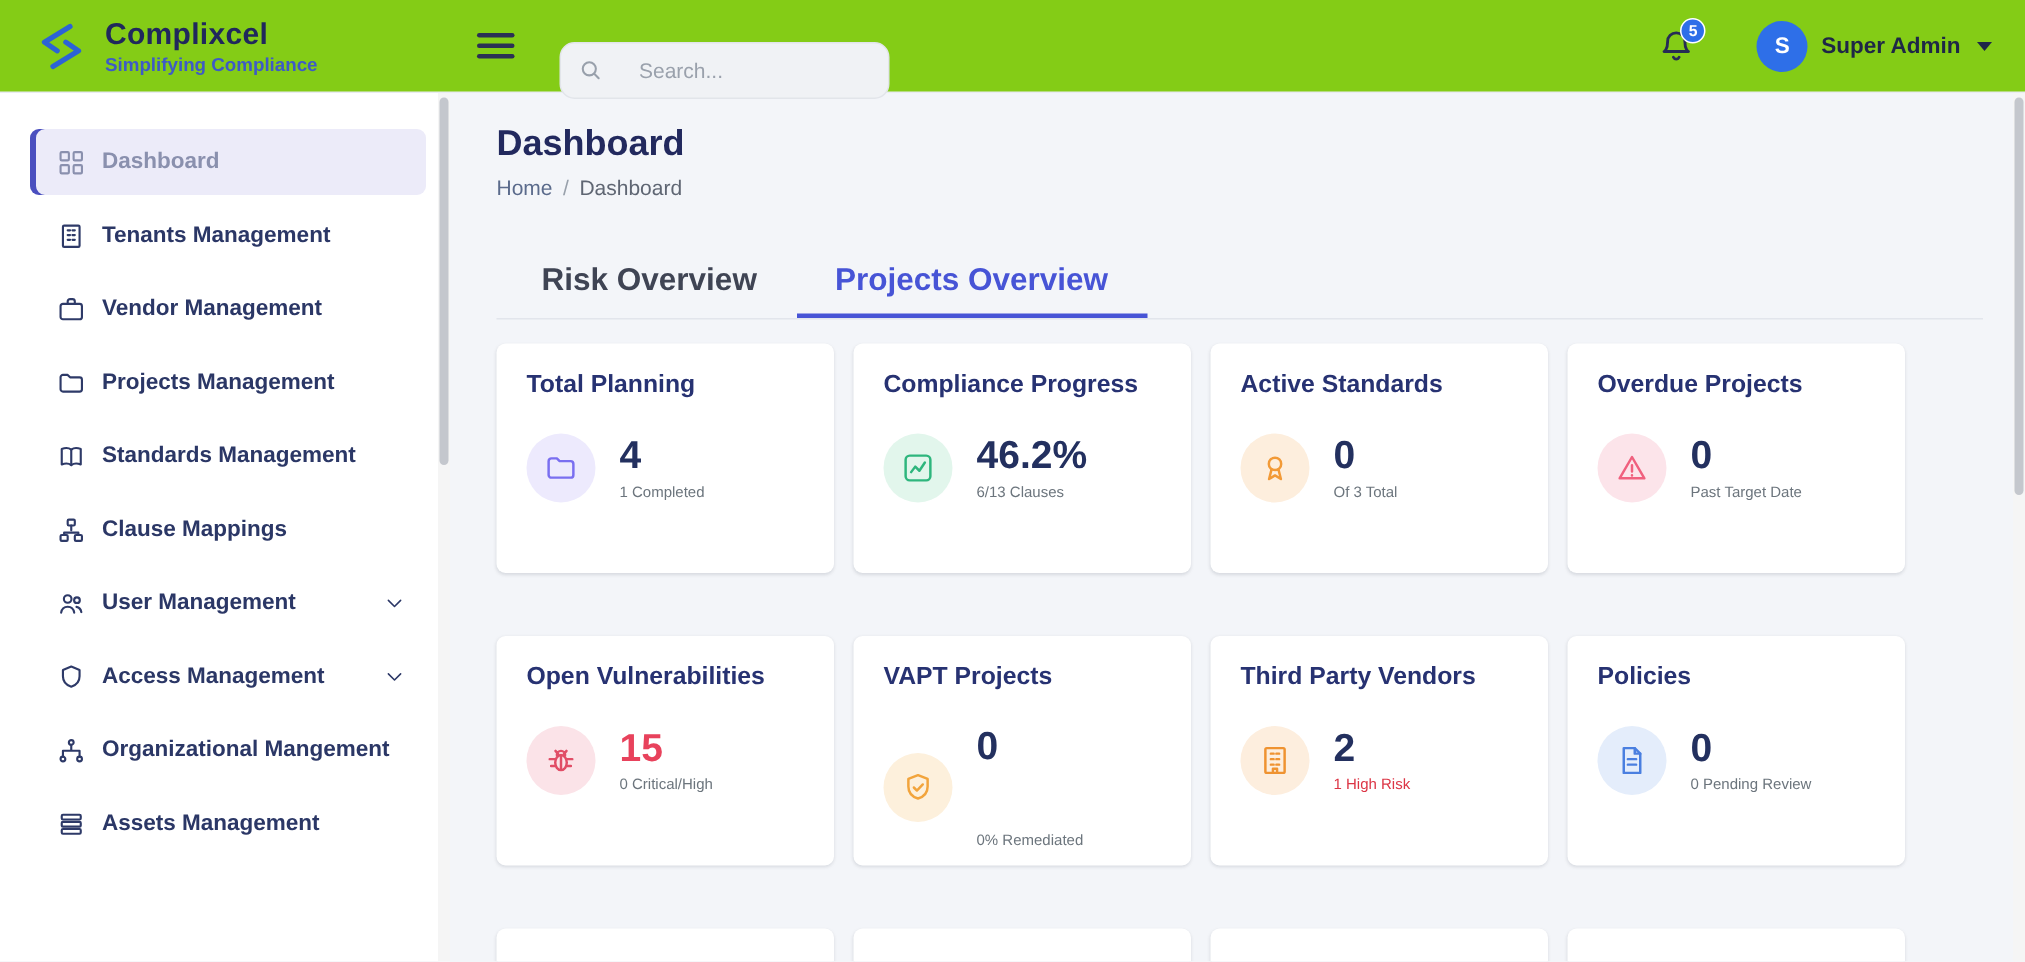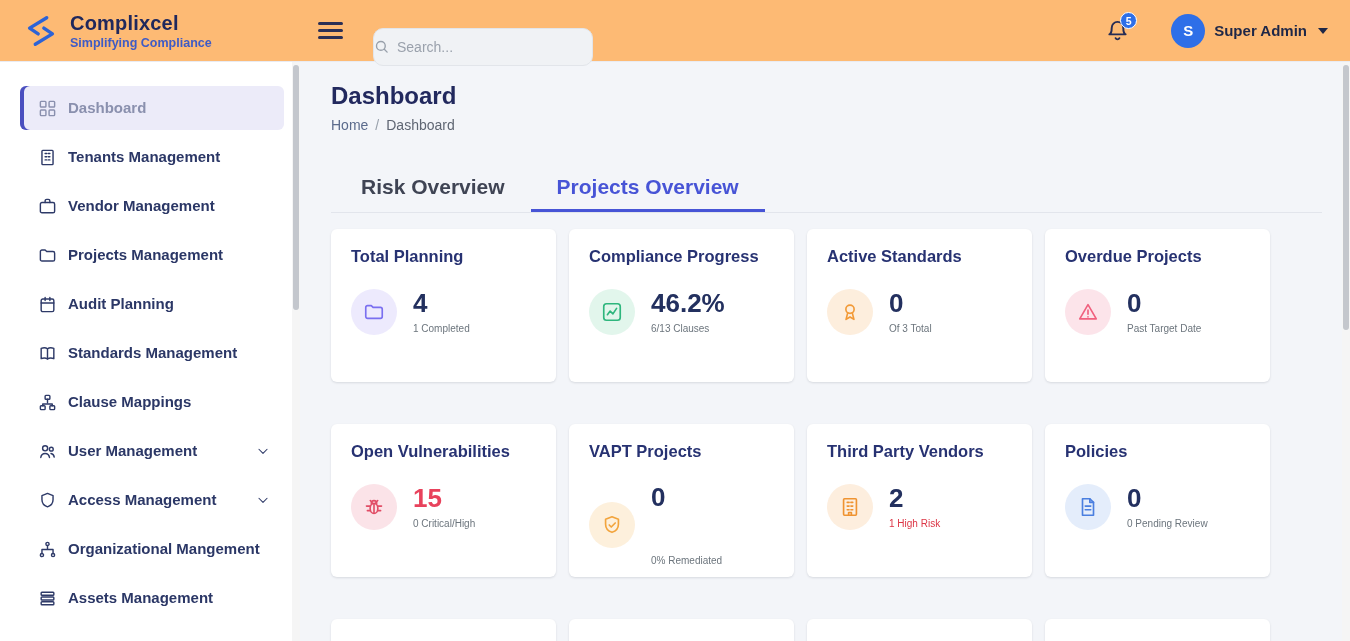--- a/index.html
+++ b/index.html
@@ -1,29 +1,29 @@
 <!DOCTYPE html>
 <html><head>
 <meta charset="utf-8">
 <style>
   * { box-sizing: border-box; margin: 0; padding: 0; }
   html,body { width:1350px; height:641px; overflow:hidden; }
   body { font-family:"Liberation Sans", sans-serif; background:#f3f5f9; color:#23305f; }
 
   
-  .topbar { position:relative; height:62px; background:#fdba74; border-bottom:1px solid #e9ebf2;
+  .topbar { position:relative; height:62px; background:#84cc16; border-bottom:1px solid #e9ebf2;
             display:flex; align-items:center; z-index:5; }
   .brand { width:300px; display:flex; align-items:center; padding-left:22px; gap:10px; cursor:pointer; }
   .logo svg { width:38px; height:38px; display:block; }
   .brand-name { font-size:20px; font-weight:800; color:#20285c; letter-spacing:.2px; }
   .brand-tagline { font-size:12.5px; font-weight:700; color:#3e5bc6; margin-top:1px; }
   .hamburger { background:none; border:none; cursor:pointer; margin-left:12px; padding:6px; }
   .hamburger span { display:block; width:25px; height:3.2px; background:#2b2f55; border-radius:2px; margin:4px 0; }
   .search { margin-left:24px; width:220px; height:38px; background:#f0f2f5; border:1px solid #e2e5ea;
-            border-radius:10px; display:flex; align-items:center; padding:0 0; gap:8px;margin-top:32px; }
+            border-radius:10px; display:flex; align-items:center; padding:0 12px; gap:25px;margin-top:32px; }
   .search svg { width:15px; height:15px; stroke:#98a0ab; flex:none; }
   .search input { border:none; outline:none; background:transparent; font-family:inherit;
                   font-size:14px; color:#444; width:100%; }
   .search input::placeholder { color:#9aa1ac; }
   .top-right { margin-left:auto; display:flex; align-items:center; padding-right:22px; }
   .bell { position:relative; margin-right:42px; cursor:pointer; background:none; border:none; }
   .bell svg { width:23px; height:23px; stroke:#262c55; display:block; }
   .badge { position:absolute; top:-7px; right:-8px; min-width:17px; height:17px; border-radius:9px;
            background:#2e6fe8; color:#fff; font-size:10.5px; font-weight:700; display:flex;
            align-items:center; justify-content:center; padding:0 4px; border:1.5px solid #fff; }
@@ -169,30 +169,20 @@
   <div class="side-item">
     <span class="side-icon">
             <svg viewBox="0 0 24 24" fill="none" stroke="currentColor" stroke-width="1.8" stroke-linecap="round" stroke-linejoin="round">
               <path d="M3 7a2 2 0 0 1 2-2h4l2 2h8a2 2 0 0 1 2 2v8a2 2 0 0 1-2 2H5a2 2 0 0 1-2-2z"></path>
             </svg>
           </span>
     <span class="side-label">Projects Management</span>
 
   </div>
 
-  <div class="side-item">
-    <span class="side-icon">
-            <svg viewBox="0 0 24 24" fill="none" stroke="currentColor" stroke-width="1.8" stroke-linecap="round" stroke-linejoin="round">
-              <rect x="4" y="5" width="16" height="16" rx="2"></rect>
-              <path d="M4 10h16M9 3v4M15 3v4"></path>
-            </svg>
-          </span>
-    <span class="side-label">Audit Planning</span>
-
-  </div>
 
   <div class="side-item">
     <span class="side-icon">
             <svg viewBox="0 0 24 24" fill="none" stroke="currentColor" stroke-width="1.8" stroke-linecap="round" stroke-linejoin="round">
               <path d="M12 6c-2-1.5-5.5-1.5-8-.5v13c2.5-1 6-1 8 .5 2-1.5 5.5-1.5 8-.5v-13c-2.5-1-6-1-8 .5z"></path>
               <path d="M12 6v13"></path>
             </svg>
           </span>
     <span class="side-label">Standards Management</span>
 

